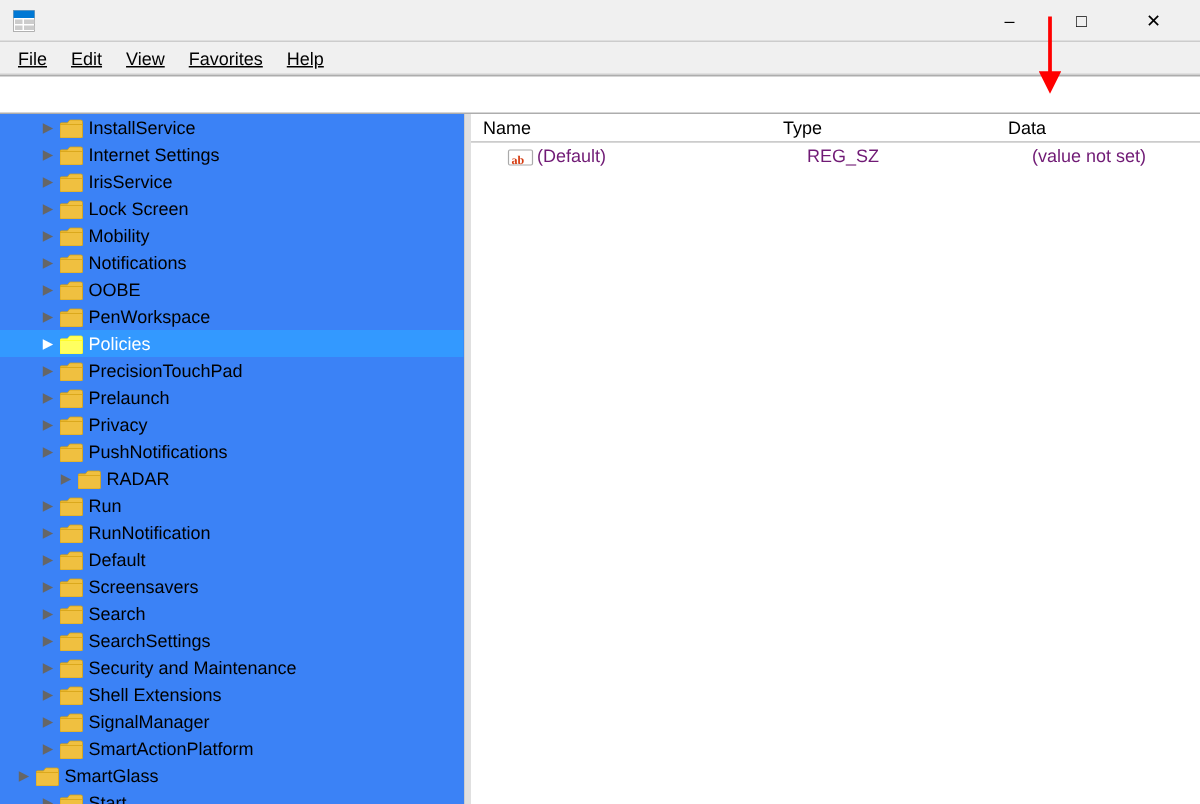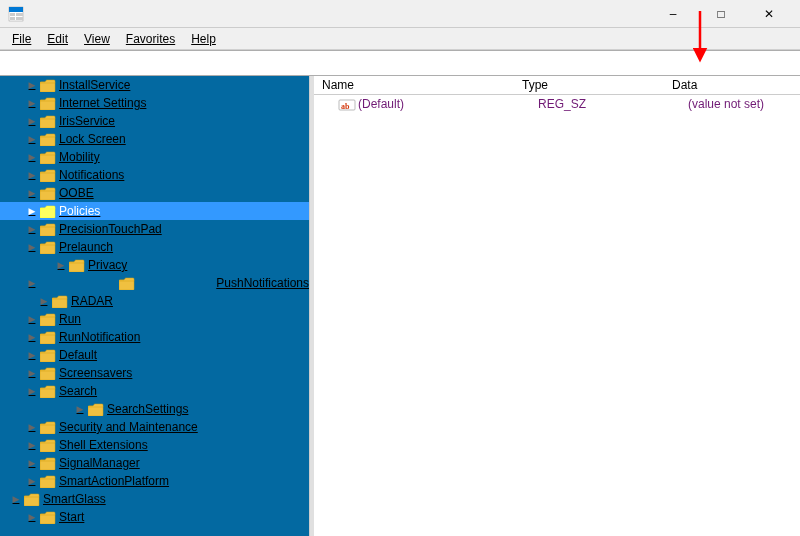--- a/index.html
+++ b/index.html
@@ -91,22 +91,21 @@
       background: #fff;
     }
 
     
     .tree-panel {
       width: 310px;
       min-width: 310px;
       border-right: 1px solid #ccc;
       overflow-y: auto;
       overflow-x: hidden;
-      background: #0369a1;
-      text-decoration: underline;
+      background: #3b82f6;
     }
 
     .tree-item {
       display: flex;
       align-items: center;
       height: 18px;
       padding-left: 8px;
       cursor: pointer;
       white-space: nowrap;
       color: #000;
@@ -300,20 +299,31 @@
         <span class="expand-arrow collapsed"></span>
         <span class="folder-icon">
           <svg class="folder-svg" viewBox="0 0 16 13" xmlns="http://www.w3.org/2000/svg">
     <rect x="0" y="3" width="15" height="10" rx="1" fill="#f0c040"></rect>
     <rect x="0" y="3" width="15" height="10" rx="1" fill="#f0c040" stroke="#d4a010" stroke-width="0.5"></rect>
     <path d="M0,4 Q0,3 1,3 L5,3 L6,1.5 Q6.5,1 7,1 L14,1 Q15,1 15,2 L15,4 Z" fill="#f0c040" stroke="#d4a010" stroke-width="0.5"></path>
   </svg>
         </span>
         <span>OOBE</span>
       </div>
+      <div class="tree-item" style="padding-left: 24px;">
+        <span class="expand-arrow collapsed"></span>
+        <span class="folder-icon">
+          <svg class="folder-svg" viewBox="0 0 16 13" xmlns="http://www.w3.org/2000/svg">
+    <rect x="0" y="3" width="15" height="10" rx="1" fill="#f0c040"></rect>
+    <rect x="0" y="3" width="15" height="10" rx="1" fill="#f0c040" stroke="#d4a010" stroke-width="0.5"></rect>
+    <path d="M0,4 Q0,3 1,3 L5,3 L6,1.5 Q6.5,1 7,1 L14,1 Q15,1 15,2 L15,4 Z" fill="#f0c040" stroke="#d4a010" stroke-width="0.5"></path>
+  </svg>
+        </span>
+        <span>PenWorkspace</span>
+      </div>
       <div class="tree-item selected" style="padding-left: 24px;">
         <span class="expand-arrow collapsed"></span>
         <span class="folder-icon">
           <svg class="folder-svg" viewBox="0 0 16 13" xmlns="http://www.w3.org/2000/svg">
     <rect x="0" y="3" width="15" height="10" rx="1" fill="#f0c040"></rect>
     <rect x="0" y="3" width="15" height="10" rx="1" fill="#f0c040" stroke="#d4a010" stroke-width="0.5"></rect>
     <path d="M0,4 Q0,3 1,3 L5,3 L6,1.5 Q6.5,1 7,1 L14,1 Q15,1 15,2 L15,4 Z" fill="#f0c040" stroke="#d4a010" stroke-width="0.5"></path>
   </svg>
         </span>
         <span>Policies</span>
@@ -333,32 +343,32 @@
         <span class="expand-arrow collapsed"></span>
         <span class="folder-icon">
           <svg class="folder-svg" viewBox="0 0 16 13" xmlns="http://www.w3.org/2000/svg">
     <rect x="0" y="3" width="15" height="10" rx="1" fill="#f0c040"></rect>
     <rect x="0" y="3" width="15" height="10" rx="1" fill="#f0c040" stroke="#d4a010" stroke-width="0.5"></rect>
     <path d="M0,4 Q0,3 1,3 L5,3 L6,1.5 Q6.5,1 7,1 L14,1 Q15,1 15,2 L15,4 Z" fill="#f0c040" stroke="#d4a010" stroke-width="0.5"></path>
   </svg>
         </span>
         <span>Prelaunch</span>
       </div>
-      <div class="tree-item" style="padding-left: 24px; margin-left: 29px;">
+      <div class="tree-item" style="padding-left: 24px;">
         <span class="expand-arrow collapsed"></span>
         <span class="folder-icon">
           <svg class="folder-svg" viewBox="0 0 16 13" xmlns="http://www.w3.org/2000/svg">
     <rect x="0" y="3" width="15" height="10" rx="1" fill="#f0c040"></rect>
     <rect x="0" y="3" width="15" height="10" rx="1" fill="#f0c040" stroke="#d4a010" stroke-width="0.5"></rect>
     <path d="M0,4 Q0,3 1,3 L5,3 L6,1.5 Q6.5,1 7,1 L14,1 Q15,1 15,2 L15,4 Z" fill="#f0c040" stroke="#d4a010" stroke-width="0.5"></path>
   </svg>
         </span>
         <span>Privacy</span>
       </div>
-      <div class="tree-item" style="padding-left: 24px; justify-content: space-between;">
+      <div class="tree-item" style="padding-left: 24px;">
         <span class="expand-arrow collapsed"></span>
         <span class="folder-icon">
           <svg class="folder-svg" viewBox="0 0 16 13" xmlns="http://www.w3.org/2000/svg">
     <rect x="0" y="3" width="15" height="10" rx="1" fill="#f0c040"></rect>
     <rect x="0" y="3" width="15" height="10" rx="1" fill="#f0c040" stroke="#d4a010" stroke-width="0.5"></rect>
     <path d="M0,4 Q0,3 1,3 L5,3 L6,1.5 Q6.5,1 7,1 L14,1 Q15,1 15,2 L15,4 Z" fill="#f0c040" stroke="#d4a010" stroke-width="0.5"></path>
   </svg>
         </span>
         <span>PushNotifications</span>
       </div>
@@ -421,21 +431,21 @@
         <span class="expand-arrow collapsed"></span>
         <span class="folder-icon">
           <svg class="folder-svg" viewBox="0 0 16 13" xmlns="http://www.w3.org/2000/svg">
     <rect x="0" y="3" width="15" height="10" rx="1" fill="#f0c040"></rect>
     <rect x="0" y="3" width="15" height="10" rx="1" fill="#f0c040" stroke="#d4a010" stroke-width="0.5"></rect>
     <path d="M0,4 Q0,3 1,3 L5,3 L6,1.5 Q6.5,1 7,1 L14,1 Q15,1 15,2 L15,4 Z" fill="#f0c040" stroke="#d4a010" stroke-width="0.5"></path>
   </svg>
         </span>
         <span>Search</span>
       </div>
-      <div class="tree-item" style="padding-left: 24px; margin-left: 48px;">
+      <div class="tree-item" style="padding-left: 24px;">
         <span class="expand-arrow collapsed"></span>
         <span class="folder-icon">
           <svg class="folder-svg" viewBox="0 0 16 13" xmlns="http://www.w3.org/2000/svg">
     <rect x="0" y="3" width="15" height="10" rx="1" fill="#f0c040"></rect>
     <rect x="0" y="3" width="15" height="10" rx="1" fill="#f0c040" stroke="#d4a010" stroke-width="0.5"></rect>
     <path d="M0,4 Q0,3 1,3 L5,3 L6,1.5 Q6.5,1 7,1 L14,1 Q15,1 15,2 L15,4 Z" fill="#f0c040" stroke="#d4a010" stroke-width="0.5"></path>
   </svg>
         </span>
         <span>SearchSettings</span>
       </div>

